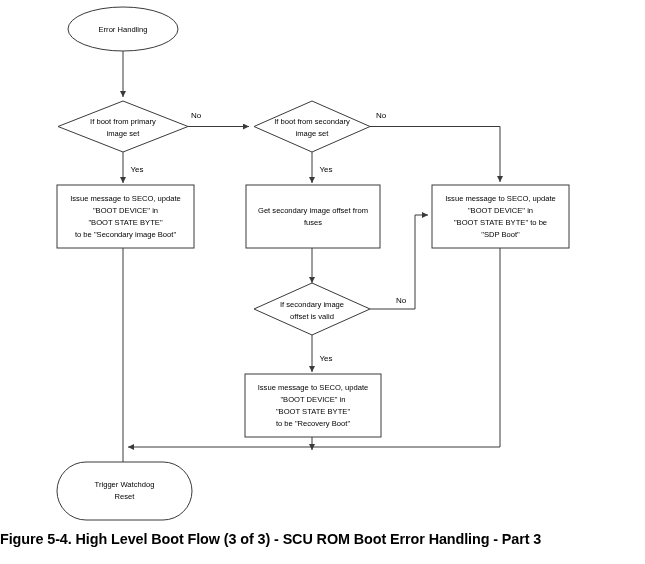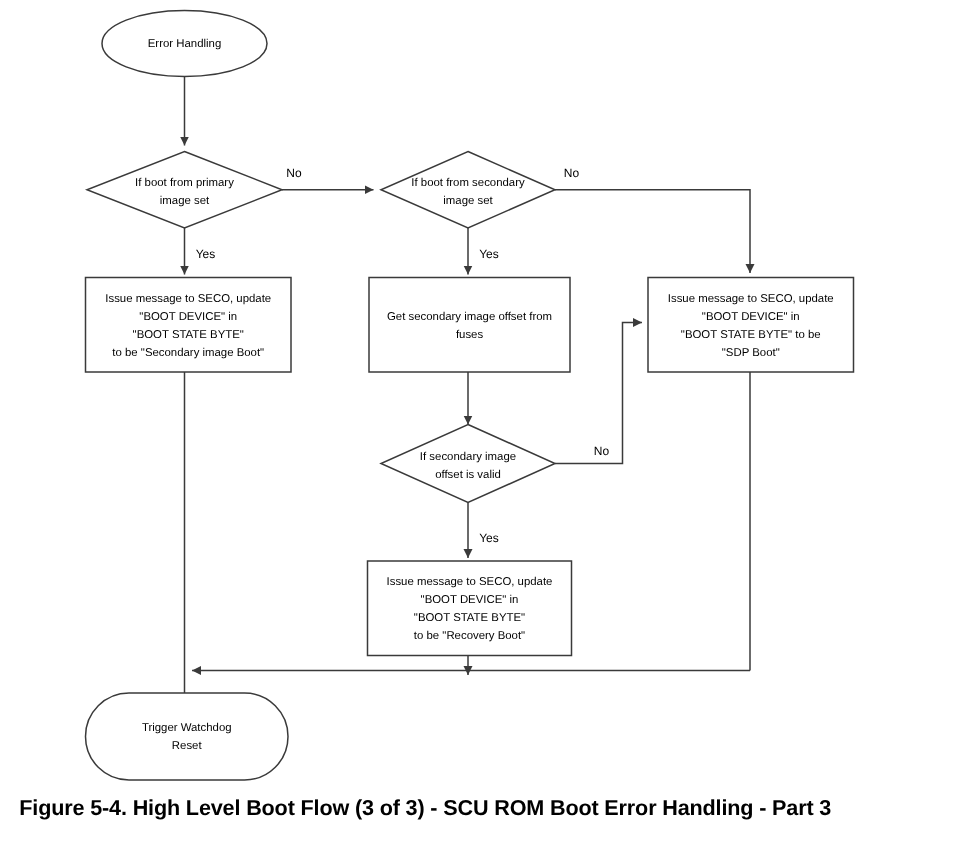--- a/index.html
+++ b/index.html
@@ -48,21 +48,20 @@
     font-family: "Liberation Sans", sans-serif;
     font-size: 8px;
     fill: #000000;
     text-anchor: middle;
   }
   .caption {
     position: absolute;
     left: 0;
     top: 531px;
     width: 567px;
-    text-align: center;
     font-family: "Liberation Sans", sans-serif;
     font-size: 14.4px;
     font-weight: bold;
     letter-spacing: -0.1px;
     color: #000000;
   }
 </style>
 </head>
 <body>
 

